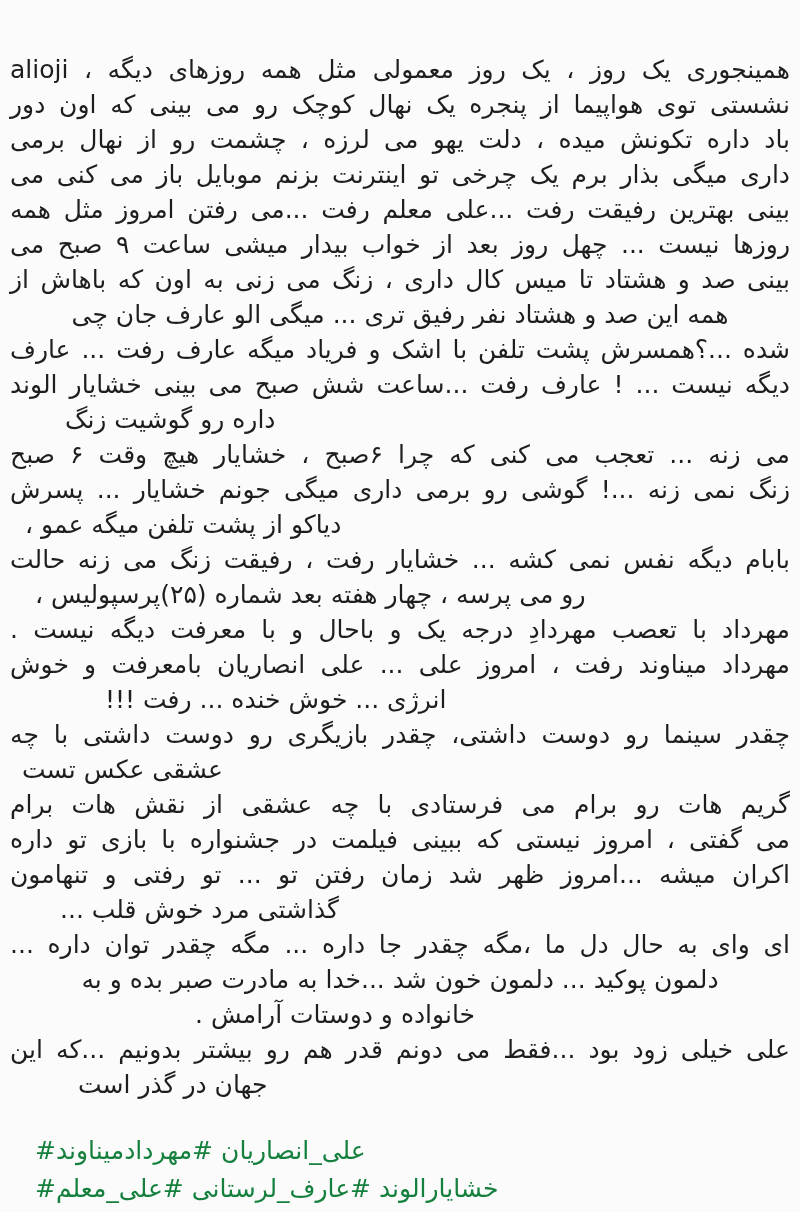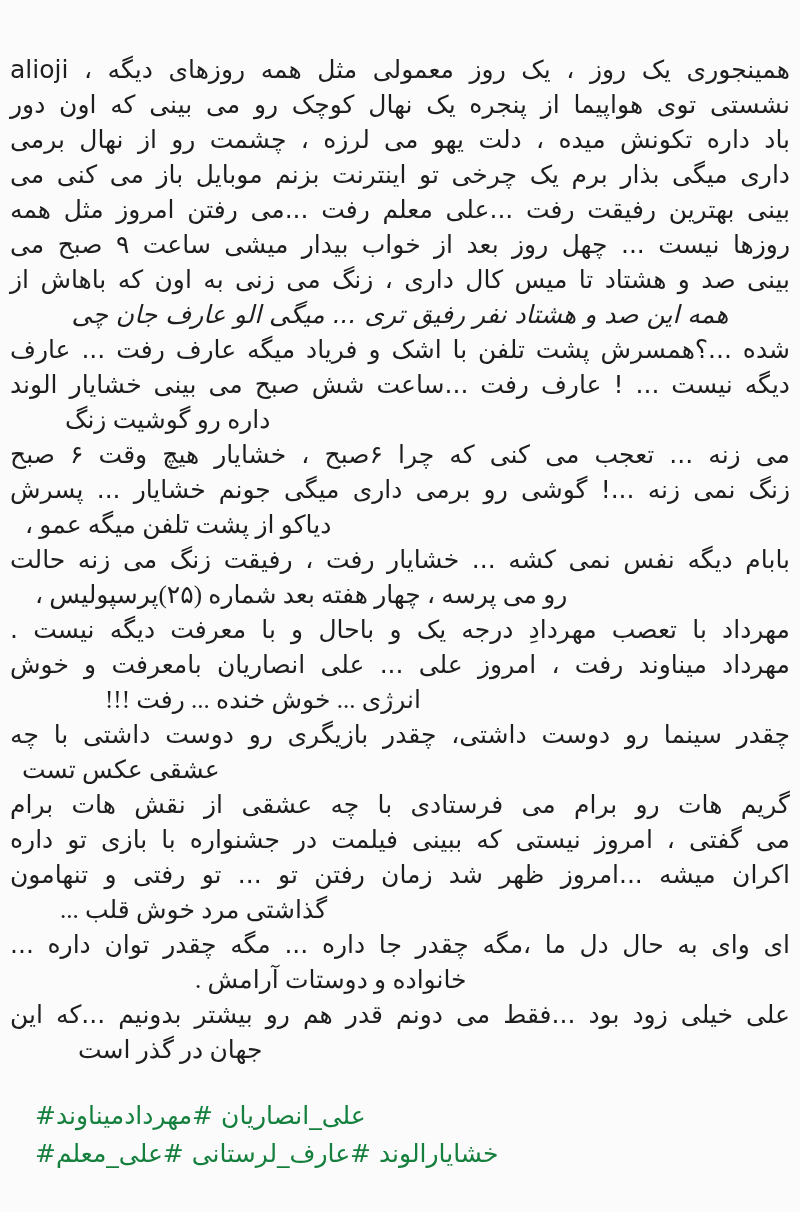--- a/index.html
+++ b/index.html
@@ -20,23 +20,23 @@
     unicode-bidi:plaintext;
     white-space:nowrap;
     font-size:25px;
     line-height:35px;
     text-align:right;
     letter-spacing:0;
   }
   
   .j{ text-align:justify; text-align-last:justify; text-justify:inter-word; }
   
-  .c{ text-align:center; text-align-last:center;font-style:italic; }
+  .c{ text-align:center; text-align-last:center; }
   
-  .lft{ text-align:right; text-align-last:left;font-family:Liberation Serif, serif; }
+  .lft{ text-align:right; text-align-last:left; }
   .tags{ margin-top:30px; }
   .tag{
     direction:ltr;
     text-align:left;
     white-space:nowrap;
     font-size:25px;
     line-height:38px;
     padding-left:25px;
     color:#15803d;
   }
@@ -64,20 +64,21 @@
   <div class="ln j">مهرداد با تعصب مهردادِ درجه یک و باحال و با معرفت دیگه نیست .</div>
   <div class="ln j">مهرداد میناوند رفت ، امروز علی ... علی انصاریان بامعرفت و خوش</div>
   <div class="ln lft" style="padding-left:95px">انرژی ... خوش خنده ... رفت !!!</div>
   <div class="ln j">چقدر سینما رو دوست داشتی، چقدر بازیگری رو دوست داشتی با چه</div>
   <div class="ln lft" style="padding-left:12px">عشقی عکس تست</div>
   <div class="ln j">گریم هات رو برام می فرستادی با چه عشقی از نقش هات برام</div>
   <div class="ln j">می گفتی ، امروز نیستی که ببینی فیلمت در جشنواره با بازی تو داره</div>
   <div class="ln j">اکران میشه ...امروز ظهر شد زمان رفتن تو ... تو رفتی و تنهامون</div>
   <div class="ln lft" style="padding-left:50px">گذاشتی مرد خوش قلب ...</div>
   <div class="ln j">ای وای به حال دل ما ،مگه چقدر جا داره ... مگه چقدر توان داره ...</div>
+  <div class="ln c">دلمون پوکید ... دلمون خون شد ...خدا به مادرت صبر بده و به</div>
   <div class="ln lft" style="padding-left:185px">خانواده و دوستات آرامش .</div>
   <div class="ln j">علی خیلی زود بود ...فقط می دونم قدر هم رو بیشتر بدونیم ...که این</div>
   <div class="ln lft" style="padding-left:68px">جهان در گذر است</div>
 
   <div class="tags">
     <div class="tag">#علی_انصاریان #مهردادمیناوند</div>
     <div class="tag">#خشایارالوند #عارف_لرستانی #علی_معلم</div>
   </div>
 </div>
 

